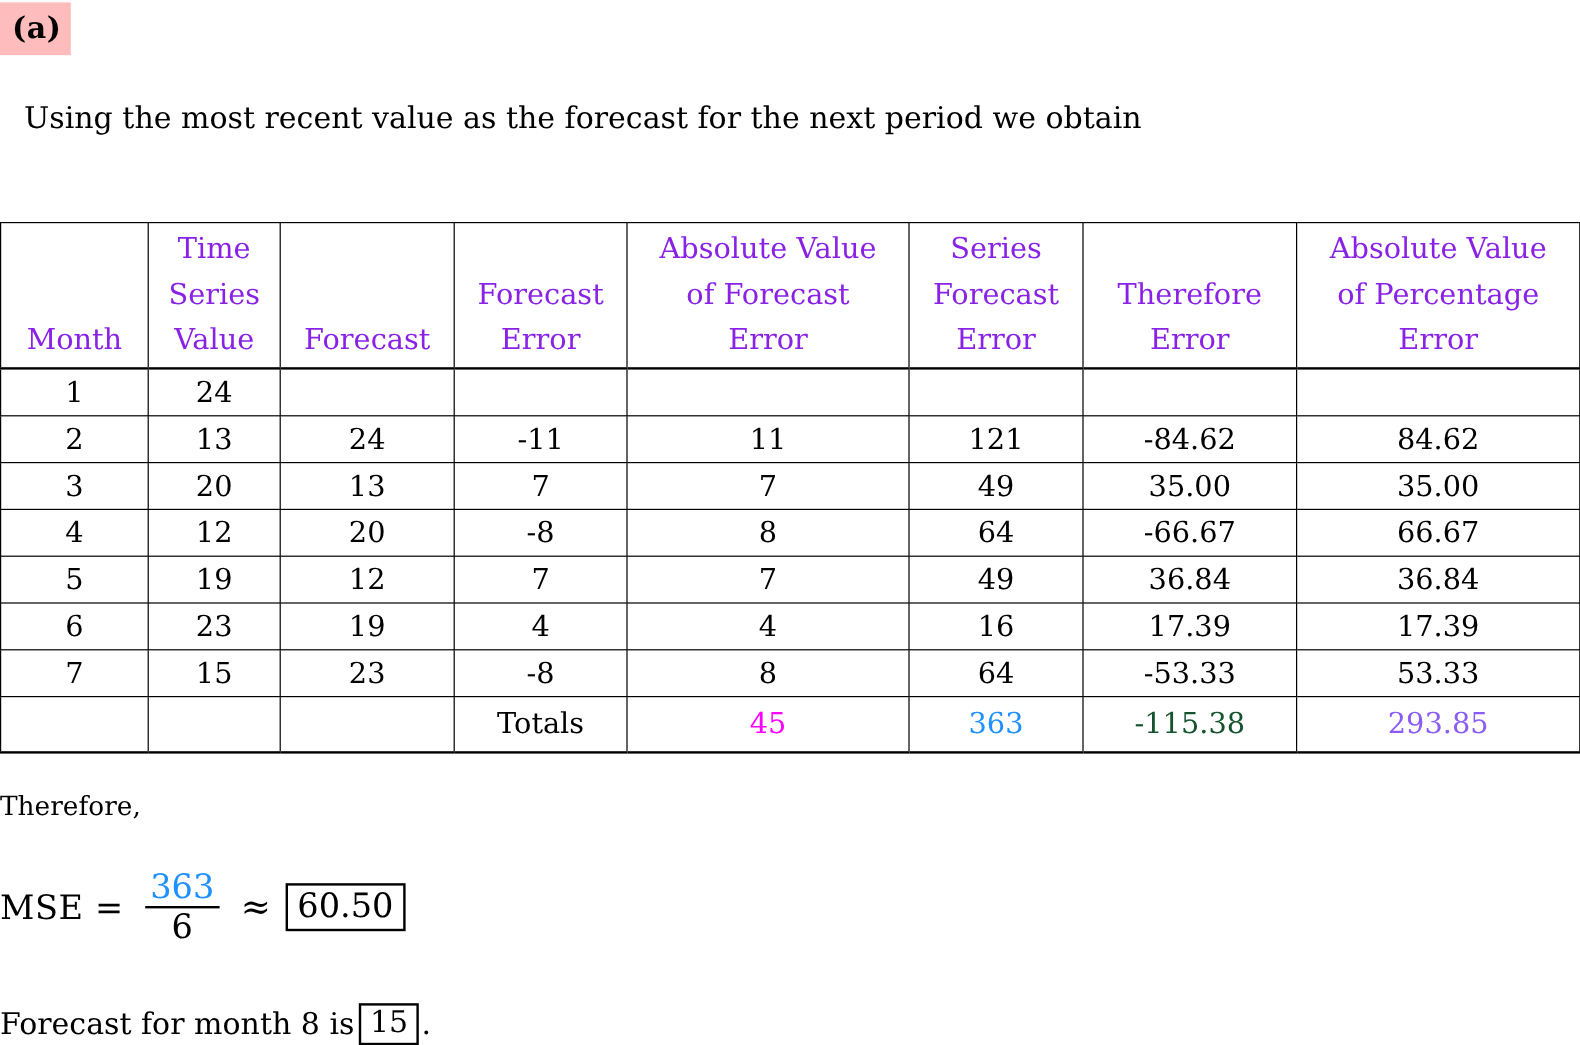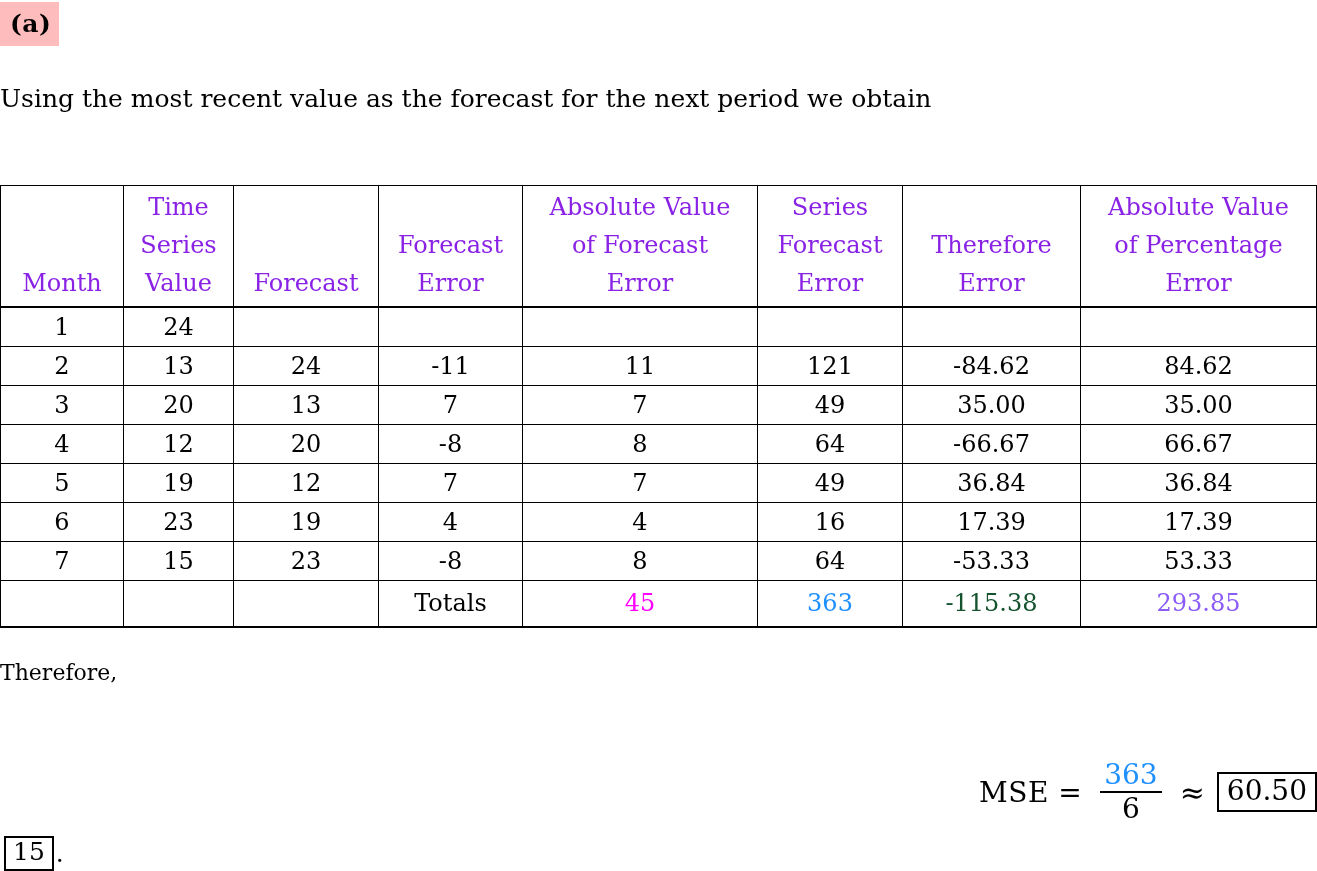--- a/index.html
+++ b/index.html
@@ -36,20 +36,21 @@
     top: 80px;
     width: 1000px;
     font-size: 25px;
     line-height: 37px;
     text-align: justify;
     text-align-last: left;
   }
   .intro .line {
     display: block;
     white-space: nowrap;
+    padding-left: 20px;
   }
   .intro .j {
     display: flex;
     justify-content: space-between;
     width: 995px;
   }
 
   
   table.main {
     position: absolute;
@@ -109,24 +110,23 @@
     font-size: 22px;
   }
 
   
   .formula {
     position: absolute;
     left: 0;
     top: 724px;
     width: 1317px;
     display: flex;
-    justify-content: flex-end;
+    justify-content: flex-start;
     align-items: center;
     font-size: 28px;
-    margin-top: 36px;
   }
   .formula .lhs { margin-right: 10px; letter-spacing: 0.5px; }
   .frac {
     display: inline-flex;
     flex-direction: column;
     align-items: center;
     margin: 0 8px;
     line-height: 1.08;
   }
   .frac .num { padding: 0 4px 1px 4px; }
@@ -307,15 +307,16 @@
   <span class="frac">
     <span class="num v-blue">363</span>
     <span class="bar"></span>
     <span class="den">6</span>
   </span>
   <span class="approx">≈</span>
   <span class="boxed">60.50</span>
 </div>
 
 <div class="final">
+  <span>Forecast for month 8 is</span>
   <span class="boxed">15</span>
   <span>.</span>
 </div>
 
 </body></html>

